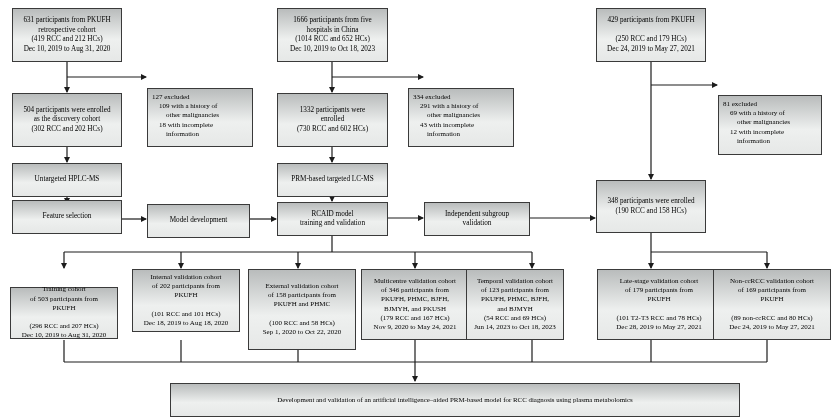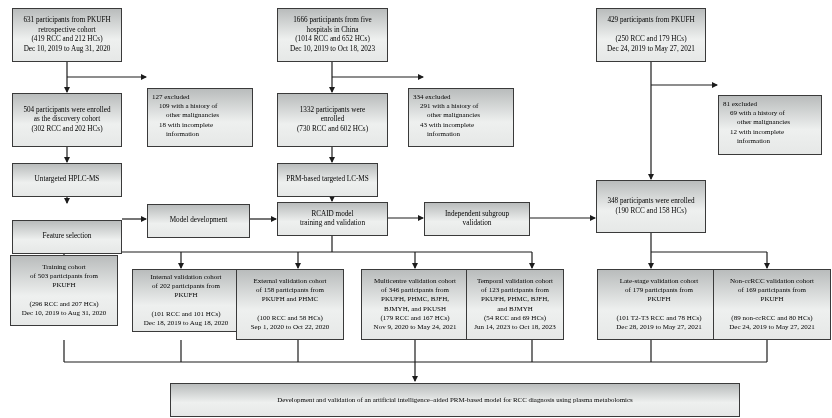--- a/index.html
+++ b/index.html
@@ -119,41 +119,41 @@
 <div class="box" style="left:12px;top:93px;width:110px;height:54px">504 participants were enrolled
 as the discovery cohort
 (302 RCC and 202 HCs)</div>
 <div class="box" style="left:277px;top:93px;width:111px;height:54px">1332 participants were
 enrolled
 (730 RCC and 602 HCs)</div>
 <div class="box" style="left:596px;top:180px;width:110px;height:53px">348 participants were enrolled
 (190 RCC and 158 HCs)</div>
 
 <div class="box" style="left:12px;top:163px;width:110px;height:29px">Untargeted HPLC-MS</div>
-<div class="box" style="left:277px;top:163px;width:101px;height:29px">PRM-based targeted LC-MS</div>
-<div class="box" style="left:12px;top:220px;width:110px;height:30px">Feature selection</div>
+<div class="box" style="left:277px;top:163px;width:111px;height:29px">PRM-based targeted LC-MS</div>
+<div class="box" style="left:12px;top:200px;width:110px;height:30px">Feature selection</div>
 <div class="box" style="left:147px;top:204px;width:103px;height:18px">Model development</div>
 <div class="box" style="left:277px;top:202px;width:111px;height:32px">RCAID model
 training and validation</div>
 <div class="box" style="left:424px;top:202px;width:106px;height:32px">Independent subgroup
 validation</div>
 
-<div class="box small" style="left:10px;top:255px;width:108px;height:71px">Training cohort
+<div class="box small" style="left:10px;top:287px;width:108px;height:52px">Training cohort
 of 503 participants from
 PKUFH
 
 (296 RCC and 207 HCs)
 Dec 10, 2019 to Aug 31, 2020</div>
 <div class="box small" style="left:132px;top:269px;width:108px;height:63px">Internal validation cohort
 of 202 participants from
 PKUFH
 
 (101 RCC and 101 HCs)
 Dec 18, 2019 to Aug 18, 2020</div>
-<div class="box small" style="left:236px;top:269px;width:108px;height:71px">External validation cohort
+<div class="box small" style="left:248px;top:269px;width:108px;height:81px">External validation cohort
 of 158 participants from
 PKUFH and PHMC
 
 (100 RCC and 58 HCs)
 Sep 1, 2020 to Oct 22, 2020</div>
 <div class="box small" style="left:361px;top:269px;width:108px;height:71px">Multicentre validation cohort
 of 346 participants from
 PKUFH, PHMC, BJFH,
 BJMYH, and PKUSH
 (179 RCC and 167 HCs)

